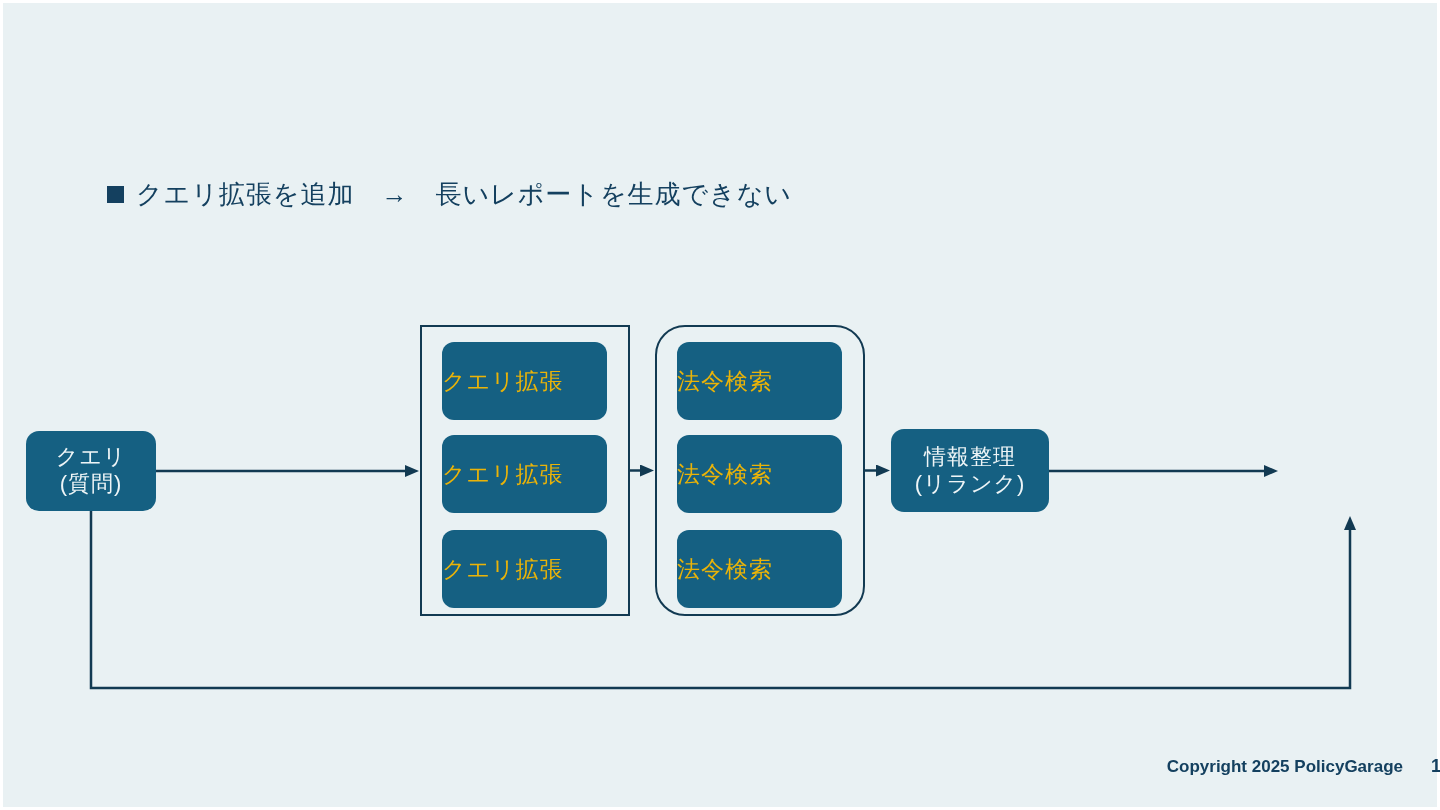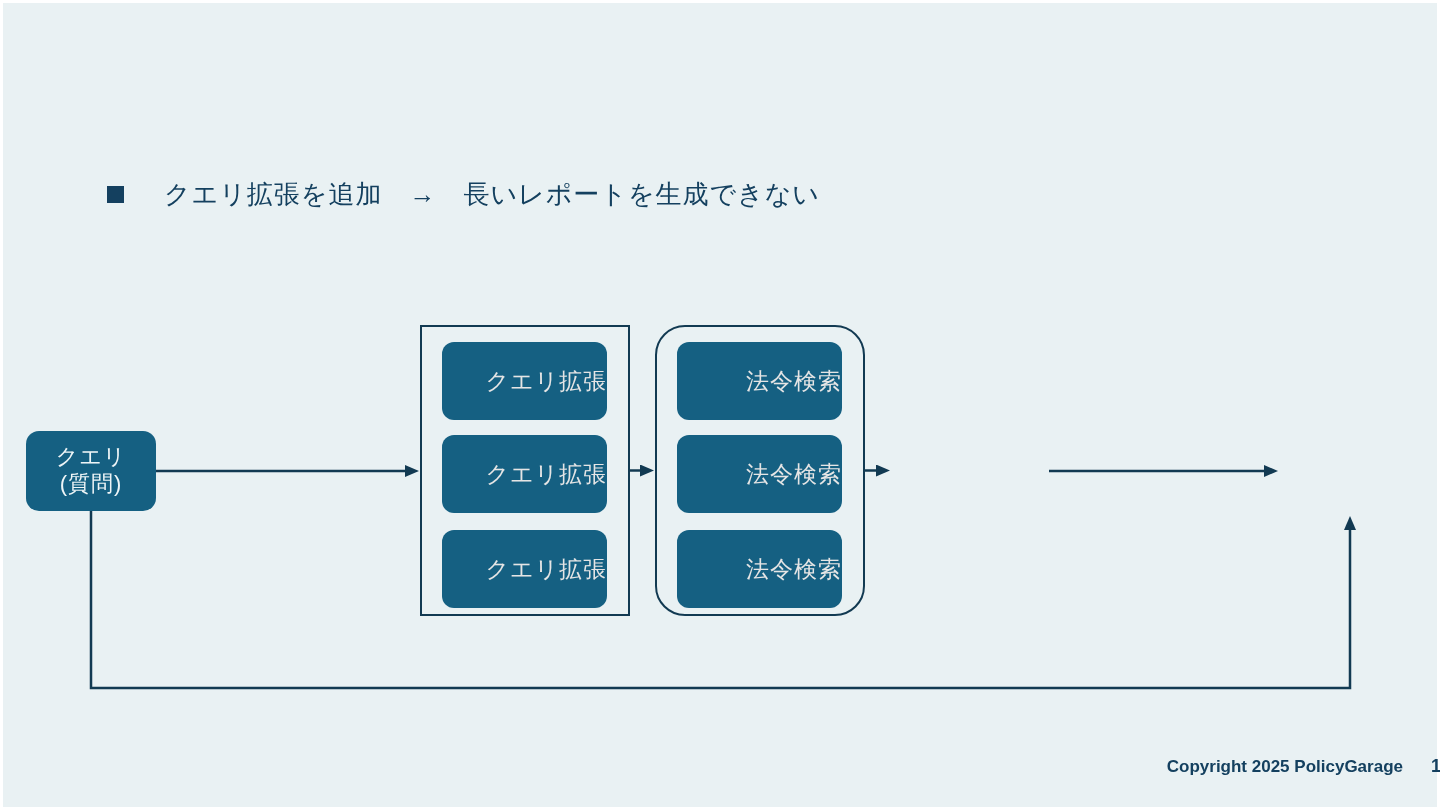--- a/index.html
+++ b/index.html
@@ -42,21 +42,20 @@
     width: 17px;
     height: 17px;
     background: #14405f;
     margin-right: 12px;
     flex: 0 0 auto;
   }
   .bullet-text {
     font-size: 26px;
     color: #14405f;
     letter-spacing: 1px;
-    margin-left: 28px;
   }
   
   .diagram {
     position: absolute;
     inset: 0;
   }
   .node {
     position: absolute;
     box-sizing: border-box;
     background: #156082;
@@ -85,24 +84,24 @@
   }
   .group-expansion { left: 417px; }
   .group-lawsearch { left: 652px; border-radius: 30px; }
   .group-item {
     position: absolute;
     left: 20px;
     right: 21px;
     height: 78px;
     background: #156082;
     border-radius: 12px;
-    color: #e5e5e5;
+    color: #eab308;
     display: flex;
     align-items: center;
-    justify-content: flex-end;
+    justify-content: flex-start;
     font-size: 23px;
     letter-spacing: 1px;
   }
   .group-item.row-0 { top: 15px; }
   .group-item.row-1 { top: 108px; }
   .group-item.row-2 { top: 203px; }
   .connector-layer {
     position: absolute;
     left: 0;
     top: 0;
@@ -179,20 +178,24 @@
         <span>法令検索</span>
       </div>
       <div class="group-item row-1">
         <span>法令検索</span>
       </div>
       <div class="group-item row-2">
         <span>法令検索</span>
       </div>
     </div>
 
+    <div class="node node-rerank">
+      <span>情報整理</span>
+      <span>(リランク)</span>
+    </div>
 
 
   </div>
 
   <div class="footer">
     <span class="copyright-text">Copyright 2025 PolicyGarage</span>
     <span class="page-number">18</span>
   </div>
 
 </div>

